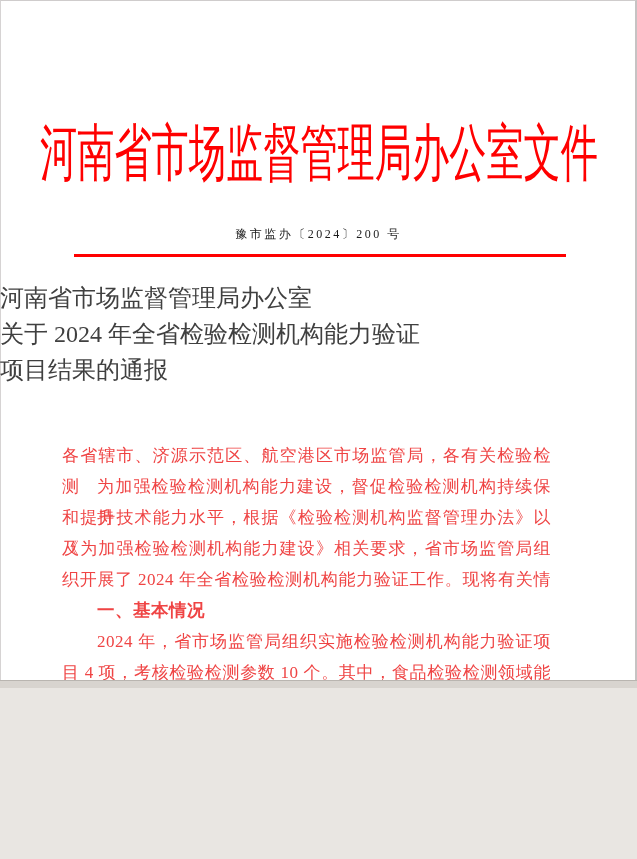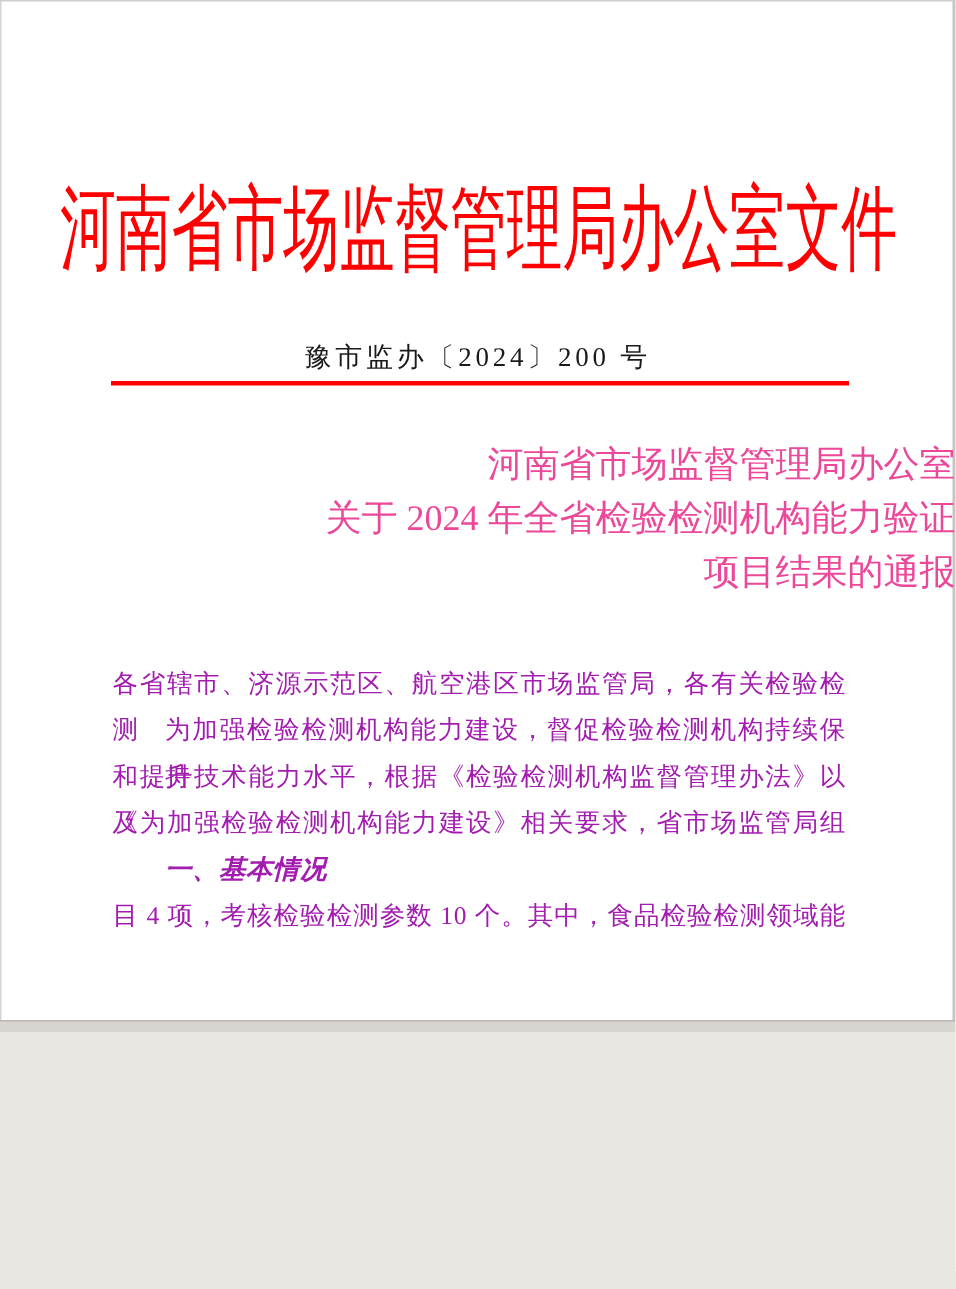--- a/index.html
+++ b/index.html
@@ -39,67 +39,66 @@
     font-weight: 500;
     color: var(--accent-red, #ff0000);
     transform: translateX(-50%) scaleX(0.60);
     letter-spacing: 0px;
   }
   .doc-number {
     position: absolute;
     top: 226px;
     left: 0; right: 0;
     text-align: center;
-    font-size: 18px;
+    font-size: 12px;
     letter-spacing: 2.5px;
     color: #1a1a1a;
   }
   .red-line {
     position: absolute;
     top: 254px;
     left: 74px;
     width: 492px;
     height: 3px;
     background: var(--accent-red, #ff0000);
   }
   .doc-title {
     position: absolute;
-    top: 292px;
+    top: 280px;
     left: 0; right: 0;
-    text-align: right;
+    text-align: left;
     font-size: 24px;
     line-height: 36px;
-    color: #ec4899;
+    color: #404040;
   }
   .body-block {
     position: absolute;
     top: 440px;
-    left: 75px;
+    left: 62px;
     width: 489px;
     font-size: 17px;
-    color: #a21caf;
+    color: #ef4444;
   }
   .bline {
     height: 31px;
     line-height: 31px;
     letter-spacing: 0.5px;
     white-space: nowrap;
   }
   .bline.just {
     white-space: normal;
     text-align: justify;
     text-align-last: justify;
     text-justify: inter-character;
   }
   .bline.ind { padding-left: 35px; font-family: Liberation Serif, serif; }
   .bline.bold {
     font-weight: bold;
     font-family: "Liberation Sans", "DejaVu Sans", sans-serif;
     font-size: 17.5px;
-    font-style: italic;
   }
   .page-number {
     position: absolute;
     top: 766px;
     right: 95px;
     font-size: 14px;
     letter-spacing: 2px;
     color: #2b2b2b;
   }
 </style>
@@ -120,21 +119,23 @@
     <div>河南省市场监督管理局办公室</div>
     <div>关于 2024 年全省检验检测机构能力验证</div>
     <div>项目结果的通报</div>
   </div>
 
   <div class="body-block">
       <div class="bline just">各省辖市、济源示范区、航空港区市场监管局，各有关检验检测</div>
       <div class="bline just ind">为加强检验检测机构能力建设，督促检验检测机构持续保持</div>
       <div class="bline just">和提升技术能力水平，根据《检验检测机构监督管理办法》以及</div>
       <div class="bline just">《为加强检验检测机构能力建设》相关要求，省市场监管局组</div>
+      <div class="bline just">织开展了 2024 年全省检验检测机构能力验证工作。现将有关情</div>
       <div class="bline ind bold">一、基本情况</div>
+      <div class="bline just ind">2024 年，省市场监管局组织实施检验检测机构能力验证项</div>
       <div class="bline just">目 4 项，考核检验检测参数 10 个。其中，食品检验检测领域能</div>
     </div>
 
   <div class="page-number">— 1 —</div>
 
   <div class="page-bottom-band"></div>
 
 </div>
 
 </body></html>

